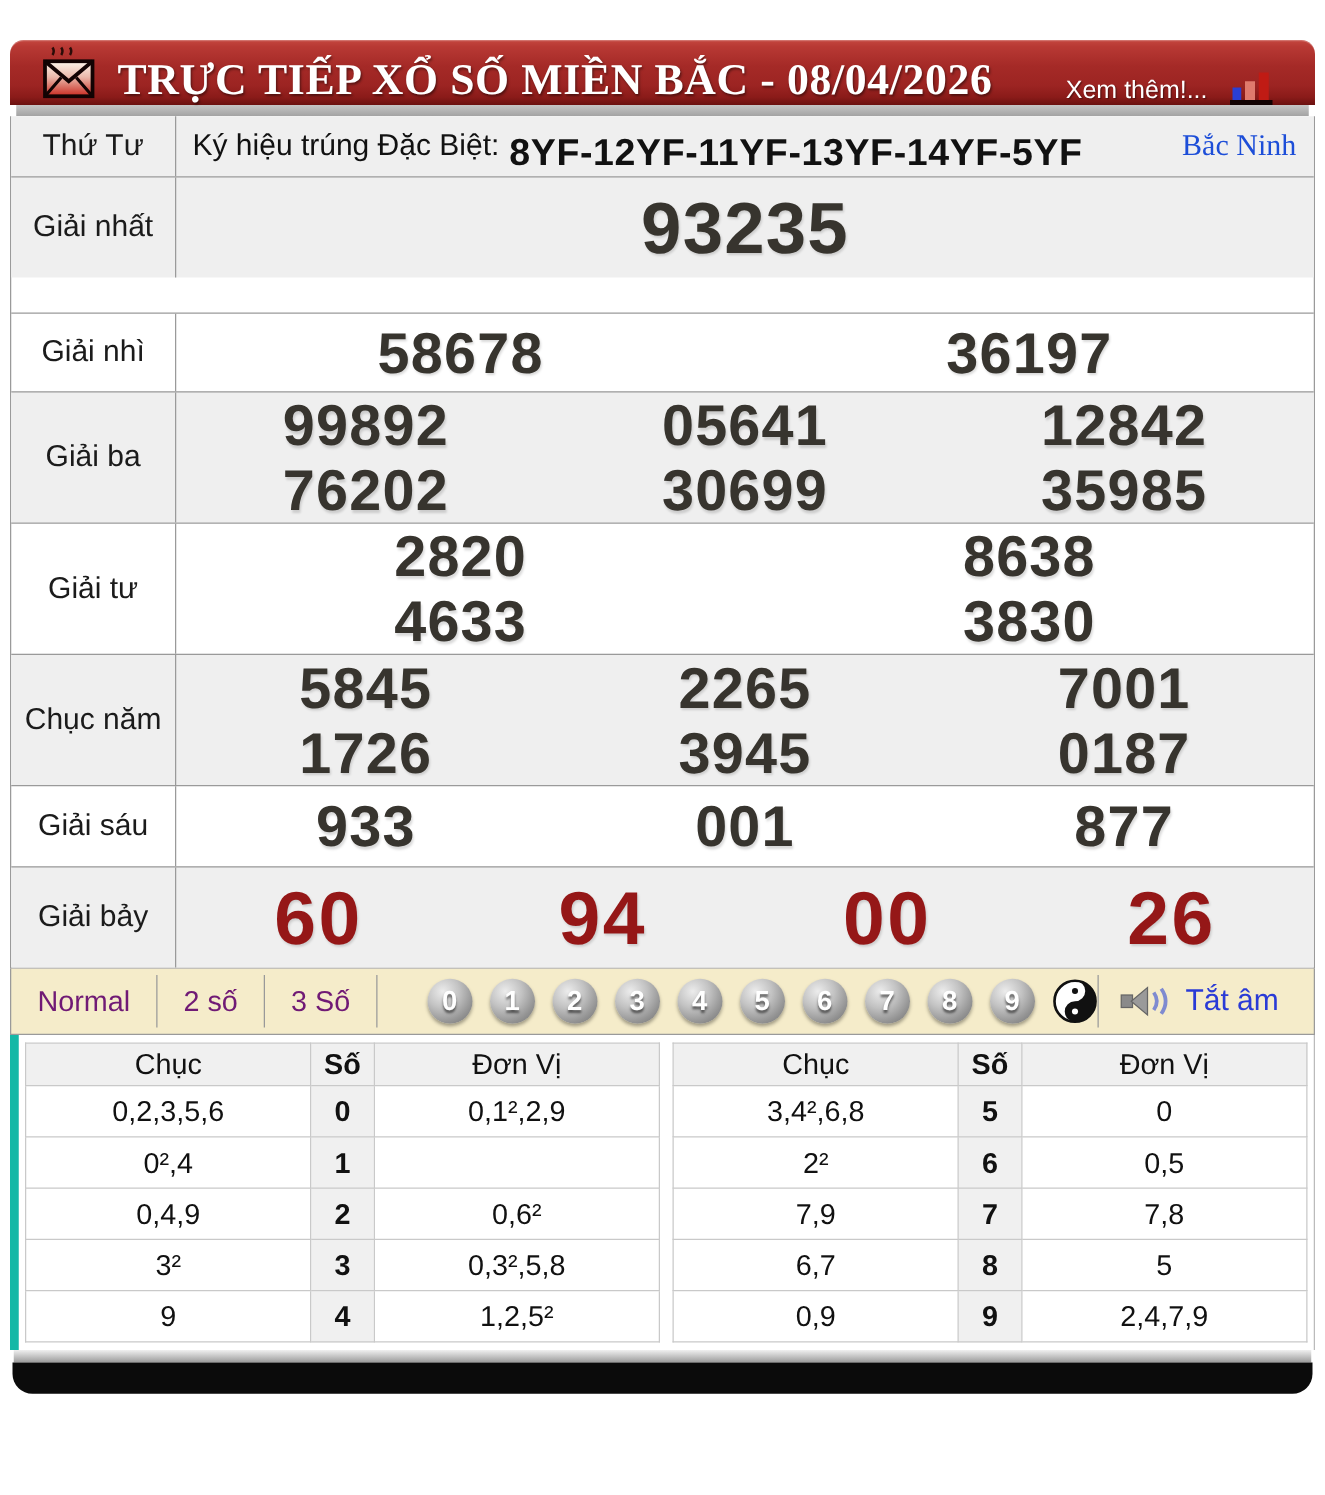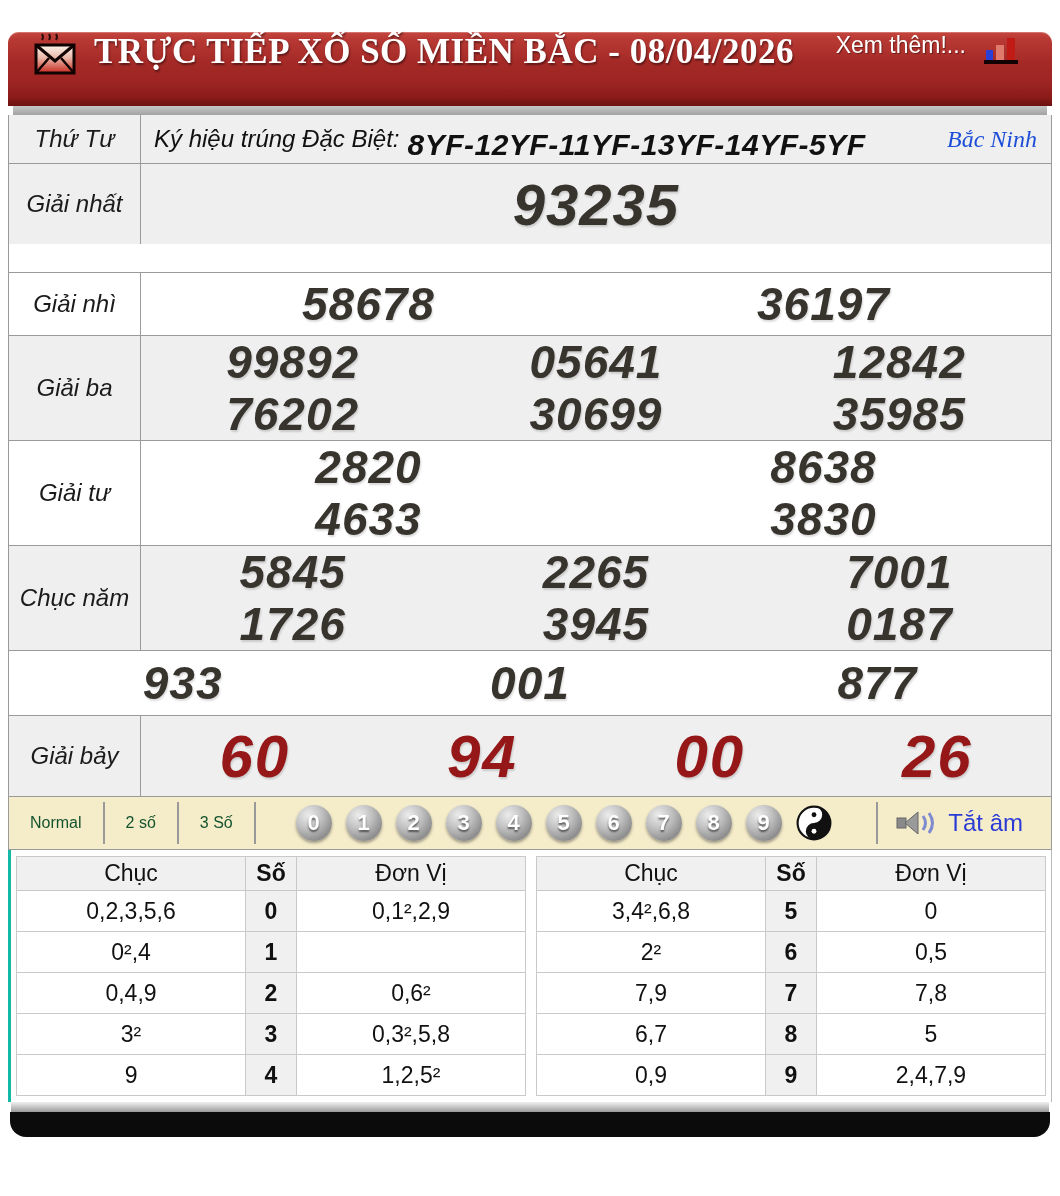--- a/index.html
+++ b/index.html
@@ -1,35 +1,35 @@
 <!DOCTYPE html>
 <html><head>
 <meta charset="utf-8">
 <style>
   html,body{margin:0;padding:0;background:#fff;}
   body{width:1060px;height:1196px;overflow:hidden;font-family:"Liberation Sans",sans-serif;}
   .page{width:1044px;margin:6px auto 0 auto;position:relative;}
 
   
-  .banner{height:74px;border-radius:11px 11px 0 0;position:relative;display:flex;align-items:flex-start;
+  .banner{height:52px;border-radius:11px 11px 0 0;position:relative;display:flex;align-items:flex-end;
     background:linear-gradient(180deg,#c4463e 0%,#b83934 10%,#a52a27 40%,#9c2422 70%,#8a1b19 88%,#6b1110 100%);
     box-shadow:inset 0 1px 0 rgba(255,255,255,.25);margin-top:32px;}
   .env{margin-left:24px;display:flex;align-items:flex-end;}
   .banner-title{color:#fff;font-family:"Liberation Serif",serif;font-weight:bold;font-size:35px;
     margin-left:14px;letter-spacing:.5px;text-shadow:1px 2px 2px rgba(0,0,0,.45);white-space:nowrap;}
-  .more-link{margin-left:auto;color:#fff;font-size:23px;cursor:pointer;text-shadow:1px 1px 1px rgba(0,0,0,.4);}
+  .more-link{margin-left:auto;color:#fff;font-size:20px;cursor:pointer;text-shadow:1px 1px 1px rgba(0,0,0,.4);}
   .chart-ic{width:34px;height:26px;position:relative;margin:6px 34px 0 18px;cursor:pointer;}
   .chart-ic .base{position:absolute;bottom:0;left:0;width:34px;height:4px;background:#120202;}
   .chart-ic .b1{position:absolute;bottom:4px;left:2px;width:7px;height:10px;background:#2a3fd4;}
   .chart-ic .b2{position:absolute;bottom:4px;left:12px;width:8px;height:15px;background:#e07a6d;}
   .chart-ic .b3{position:absolute;bottom:4px;left:23px;width:8px;height:22px;background:#c01b14;}
   .gray-strip{height:9px;margin:0 5px;background:linear-gradient(180deg,#c6c6c6,#a2a2a2);}
 
   
-  .results{border:1px solid #9a9a9a;border-top:none;background:#fff;font-style:italic;}
+  .results{border:1px solid #9a9a9a;border-top:none;background:#fff;}
   .prow{display:flex;border-top:1px solid #9a9a9a;}
   .prow:first-child{border-top:none;}
   .prow.alt{background:#efefef;}
   .plabel{width:131px;min-width:131px;border-right:1px solid #9a9a9a;display:flex;align-items:center;
     justify-content:center;font-size:24px;color:#1b1b1b;}
   .pvals{flex:1;display:flex;flex-direction:column;justify-content:center;}
   .pline{display:flex;align-items:center;}
   .pline .num{flex:1;text-align:center;font-weight:bold;color:#37342e;letter-spacing:1px;
     text-shadow:1px 2px 2px rgba(0,0,0,.15);}
 
@@ -49,35 +49,35 @@
   .r-mid .pline{height:52px;}
   .r-mid .num{font-size:46px;}
   .r-6th{height:64px;}
   .r-6th .num{font-size:46px;}
   .r-7th{height:80px;}
   .r-7th .num{font-size:60px;color:#951717;letter-spacing:2px;}
 
   
   .controls{height:52px;background:#f5ecca;border:1px solid #9a9a9a;border-top:none;
     display:flex;align-items:center;}
-  .mode{font-size:16px;color:#14532d;padding:0 21px;cursor:pointer;white-space:nowrap;}
+  .mode{font-size:23px;color:#701a75;padding:0 21px;cursor:pointer;white-space:nowrap;}
   .vdiv{width:2px;height:42px;background:#999;}
   .balls{display:flex;align-items:center;gap:14px;margin-left:40px;}
   .ball{width:36px;height:36px;border-radius:50%;display:flex;align-items:center;justify-content:center;
     background:radial-gradient(circle at 34% 28%,#ececec,#c2c2c2 38%,#949494 70%,#6e6e6e 100%);
     color:#fff;font-weight:bold;font-size:22px;cursor:pointer;
     text-shadow:0 2px 2px rgba(0,0,0,.55);box-shadow:0 2px 3px rgba(0,0,0,.35);}
   .yy{width:36px;height:36px;cursor:pointer;display:flex;}
   .spacer{flex:1;}
   .mutewrap{display:flex;align-items:center;gap:10px;margin:0 28px 0 18px;cursor:pointer;justify-content:center;}
   .mute-label{color:#2a3bd6;font-size:24px;white-space:nowrap;}
 
   
   .stats{display:flex;gap:10px;padding:6px 5px;background:#fff;
-    border-left:3px solid #14b8a6;border-right:1px solid #bbb;}
+    border-left:7px solid #14b8a6;border-right:1px solid #bbb;}
   table.stat{border-collapse:collapse;width:50%;font-size:23px;color:#111;table-layout:fixed;background:#fff;}
   table.stat col.c1{width:45%;} table.stat col.c2{width:10%;} table.stat col.c3{width:45%;}
   table.stat th,table.stat td{border:1px solid #c9c9c9;text-align:center;}
   table.stat thead th{background:#f0f0f0;font-weight:normal;height:31px;}
   table.stat thead th.soh{font-weight:bold;}
   table.stat td{height:38px;background:#fff;}
   table.stat td.dig{background:#f0f0f0;font-weight:bold;}
 
   
   .foot-gray{height:10px;margin:0 3px;background:linear-gradient(180deg,#f0f0f0,#9a9a9a);}
@@ -186,20 +186,21 @@
         </div>
         <div class="pline">
           <span class="num">1726</span>
           <span class="num">3945</span>
           <span class="num">0187</span>
         </div>
       </div>
     </div>
 
     <div class="prow r-6th">
+      <div class="plabel">Giải sáu</div>
       <div class="pvals">
           <div class="pline">
         <span class="num">933</span>
         <span class="num">001</span>
         <span class="num">877</span>
       </div>
         </div>
     </div>
 
     <div class="prow r-7th alt">

